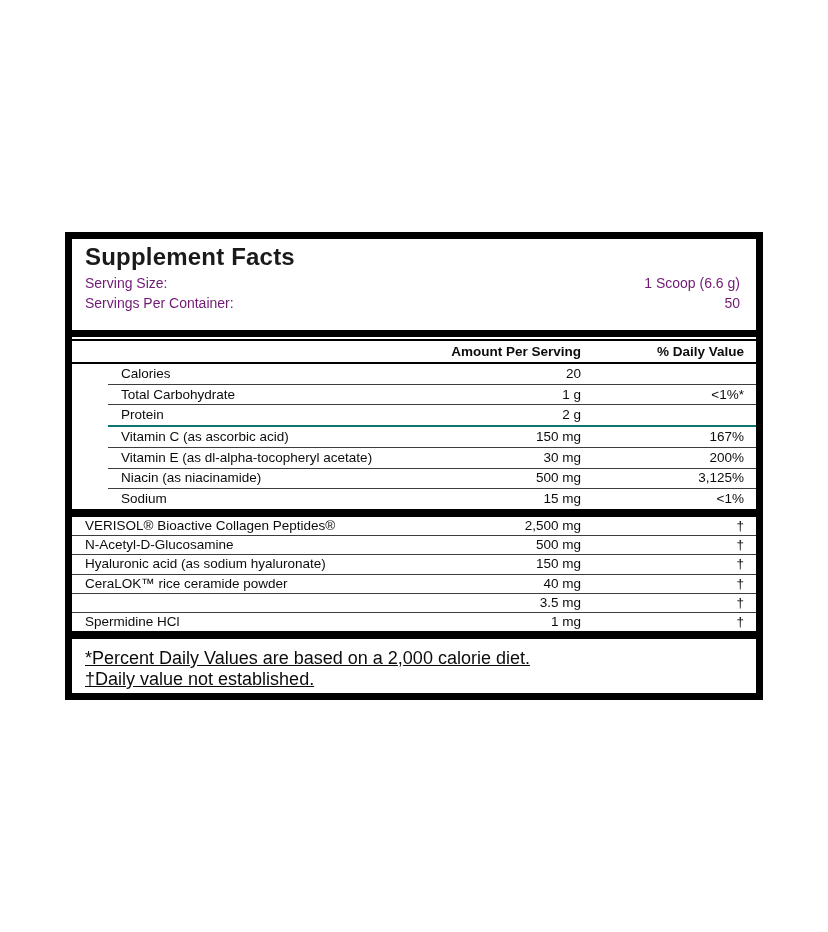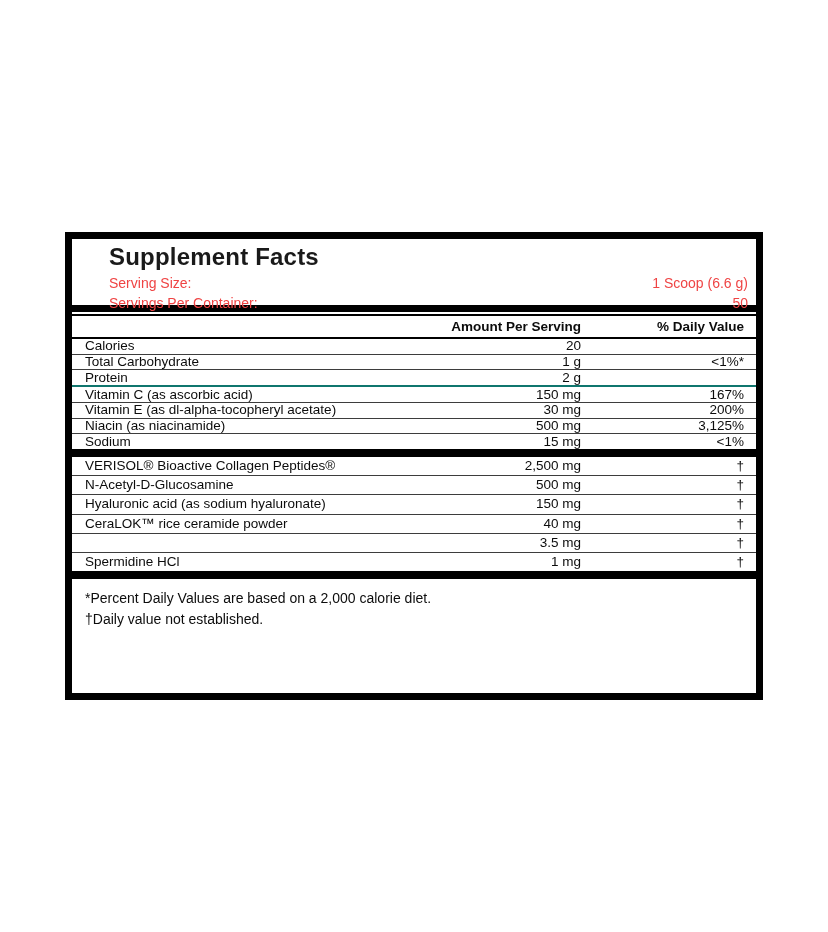--- a/index.html
+++ b/index.html
@@ -5,55 +5,55 @@
   * { margin:0; padding:0; box-sizing:border-box; }
   html,body { width:828px; height:932px; background:#ffffff; font-family:"Liberation Sans", sans-serif; color:#111; }
   .canvas { position:relative; width:828px; height:932px; background:#ffffff; overflow:hidden; }
 
   .facts-box {
     position:absolute; left:65px; top:232px; width:698px; height:468px;
     border:7px solid #000; background:#fff;
   }
 
   
-  .hdr { height:66px; padding:5px 8px 0 13px;margin-left:24px; }
+  .hdr { height:91px; padding:5px 16px 0 13px; }
   .facts-title { font-size:24px; font-weight:600; line-height:26px; letter-spacing:0.2px; color:#1a1a1a; margin-bottom:3px; }
-  .serv-row { display:flex; justify-content:space-between; font-size:14px; line-height:20px; color:#ef4444; }
+  .serv-row { display:flex; justify-content:space-between; font-size:14px; line-height:20px; color:#701a75; }
 
   
   .bar-thick { height:7px; background:#000; }
   .bar-gap { height:2px; background:#fff; }
   .bar-thin { height:2px; background:#000; }
   .bar-mid { height:8px; background:#000; }
 
   
   .col-hdr { position:relative; height:21px; }
   .col-hdr .amt, .col-hdr .dv { font-weight:600; }
   .hdr-underline { height:2px; background:#000; }
 
   
   .sec { display:flex; flex-direction:column; }
-  .sec1 { height:110px; }
+  .sec1 { height:145px;padding-left:36px; }
   .sec2 { height:114px; }
   .row { position:relative; flex:1; border-bottom:1px solid #3d3d3d; }
   .sec1 .row:last-child, .sec2 .row:last-child { border-bottom:none; }
   .row.thick-sep { border-bottom:2px solid #0f766e; }
 
   .nm, .amt, .dv {
     position:absolute; top:50%; transform:translateY(-50%);
     font-size:13.5px; line-height:16px; white-space:nowrap; color:#0c0c0c;
   }
   .nm { left:13px; }
   .amt { right:175px; text-align:right; }
   .dv { right:12px; text-align:center; }
   .italic { font-style:italic; }
 
   
   .foot { height:56px; padding:9px 16px 0 13px; }
-  .foot-line { font-size:14px; line-height:21px; color:#0c0c0c; }
+  .foot-line { font-size:18px; line-height:21px; color:#0c0c0c;text-decoration:underline; }
 </style>
 </head>
 <body>
 
 <div class="canvas">
   <div class="facts-box">
 
     <div class="hdr">
       <div class="facts-title">Supplement Facts</div>
       <div class="serv-row">

